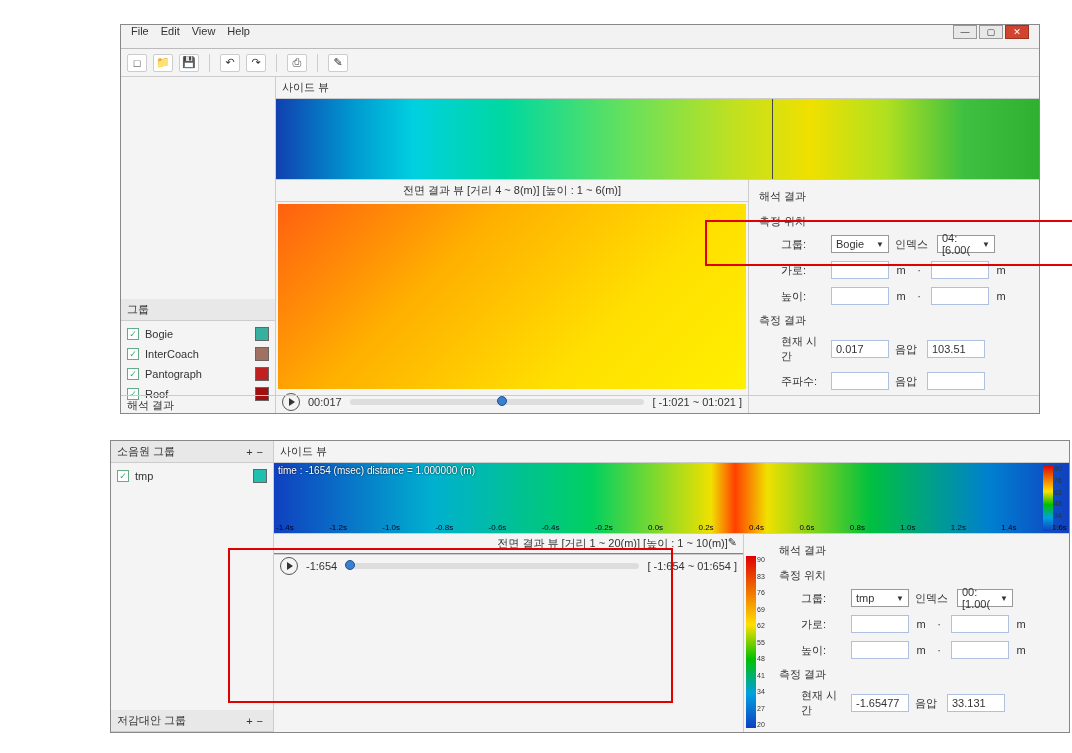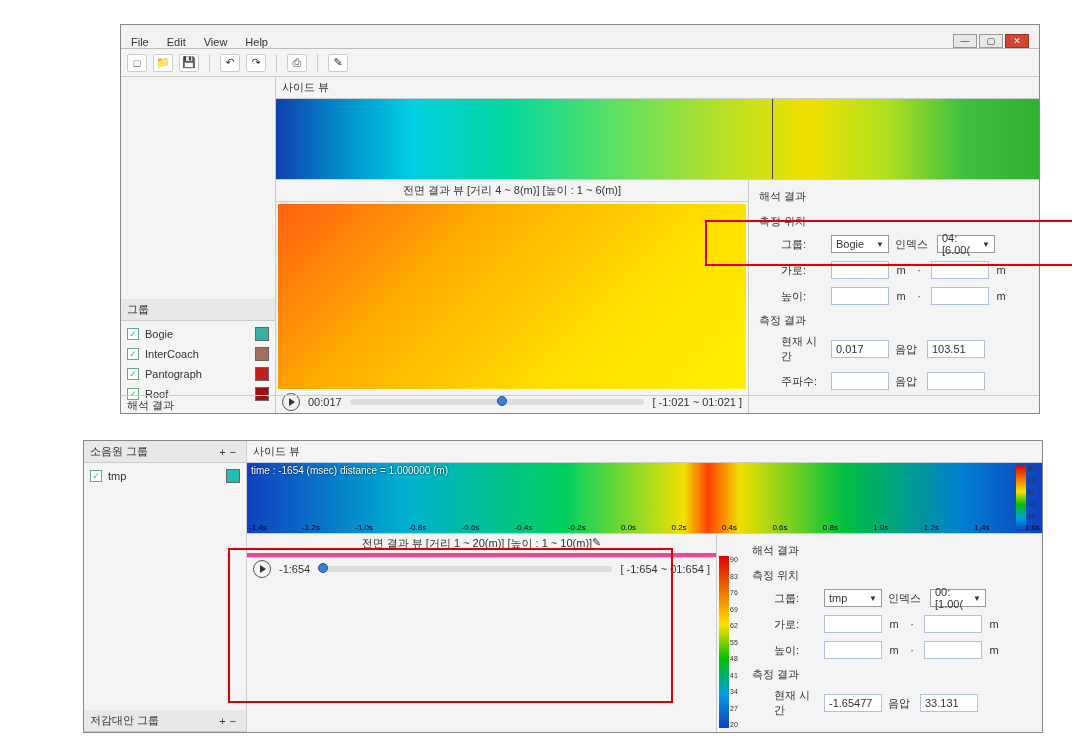--- a/index.html
+++ b/index.html
@@ -1,22 +1,22 @@
 <!DOCTYPE html>
 <html><head>
 <meta charset="utf-8">
 <style>
   * { box-sizing: border-box; font-family: "Malgun Gothic", Arial, sans-serif; }
   body { margin: 0; background: #fff; width: 1072px; height: 753px; overflow: hidden; font-size: 11px; color: #333; }
   .figure { position: relative; }
   .win { position: absolute; border: 1px solid #888; background: #f4f4f4; }
   .win1 { left: 120px; top: 24px; width: 920px; height: 390px; }
-  .win2 { left: 83px; top: 440px; width: 960px; height: 293px; }
-
-  .menubar { height: 24px; display: flex; align-items: flex-end; padding: 0 10px; gap: 18px; border-bottom: 1px solid #bbb; background: #f2f2f2; }
+  .win2 { left: 110px; top: 440px; width: 960px; height: 293px; }
+
+  .menubar { height: 24px; display: flex; align-items: flex-start; padding: 0 10px; gap: 12px; border-bottom: 1px solid #bbb; background: #f2f2f2; }
   .menubar .item { color: #333; }
   .window-controls { margin-left: auto; display: flex; gap: 2px; }
   .wc-btn { width: 24px; height: 14px; border: 1px solid #999; background: #e8e8e8; display: flex; align-items: center; justify-content: center; font-size: 9px; }
   .wc-close { background: #d04430; color: #fff; border-color: #a03020; }
 
   .toolbar { height: 28px; border-bottom: 1px solid #ccc; display: flex; align-items: center; padding: 0 6px; gap: 6px; }
   .tbtn { width: 20px; height: 18px; border: 1px solid #ccc; display: flex; align-items: center; justify-content: center; font-size: 11px; background: #fff; border-radius: 2px;}
   .sep { width: 1px; height: 18px; background: #ccc; margin: 0 4px; }
 
   .cols { display: flex; height: calc(100% - 52px); }
@@ -66,21 +66,21 @@
   .side2-body { height: 100px; position:relative; margin: 0;}
   .trainmap { position:absolute; inset:0; background: linear-gradient(90deg,#1040c0 0%, #00b0d0 20%, #00d060 40%, #f0e000 55%, #ff4000 58%, #f0e000 62%, #00c040 75%, #0080d0 90%, #1040c0 100%); }
   .timeticks { position:absolute; bottom:1px; left:0; right:0; font-size:8px; color:#002; display:flex; justify-content:space-between; padding:0 2px; white-space:nowrap; overflow:hidden;}
   .colorbar { position:absolute; right:2px; top:2px; bottom:2px; width:24px; display:flex; gap:1px;}
   .cbgrad { width:10px; background: linear-gradient(180deg, #e00000 0%, #ffe000 40%, #00c000 60%, #00a0e0 80%, #1040c0 100%); }
   .cblabels { display:flex; flex-direction:column; justify-content:space-between; font-size:7px; line-height:1;}
   .timelbl { position:absolute; top:2px; left:4px; color:#fff; font-size:10px; text-shadow: 0 0 2px #000;}
 
   .w2-mid { display:flex; border-top:1px solid #ccc; flex:1;}
   .front2 { flex:1; display:flex; flex-direction:column; border-right:1px solid #ccc; position:relative;}
-  .front2-h { padding:2px 6px; border-bottom:4px solid #ec4899; font-size:11px; display:flex; justify-content:center;}
+  .front2-h { padding:2px 6px; border-bottom:1px solid #ec4899; font-size:11px; display:flex; justify-content:flex-end;}
   .pencil { font-size:11px;}
   .front2-body { flex:1; margin:2px; position:relative; }
   .bluebg { position:absolute; inset:0; background:#0000f0; }
   .front2-body .yrow { position:absolute; left:4px; color:#fff; font-size:9px;}
   .blackbar { position:absolute; background:#000; width:6px; }
   .front2-foot { position:absolute; bottom:2px; left:0; right:0; color:#fff; font-size:8px; padding:0 4px; white-space:nowrap; overflow:hidden;}
 
   .front2-cb { width:25px; position:relative; }
   .results2 { --rw: 300px; }
   .redbox2 { position:absolute; border:2px solid #e00000; left:228px; top:548px; width:445px; height:155px; pointer-events:none;}

